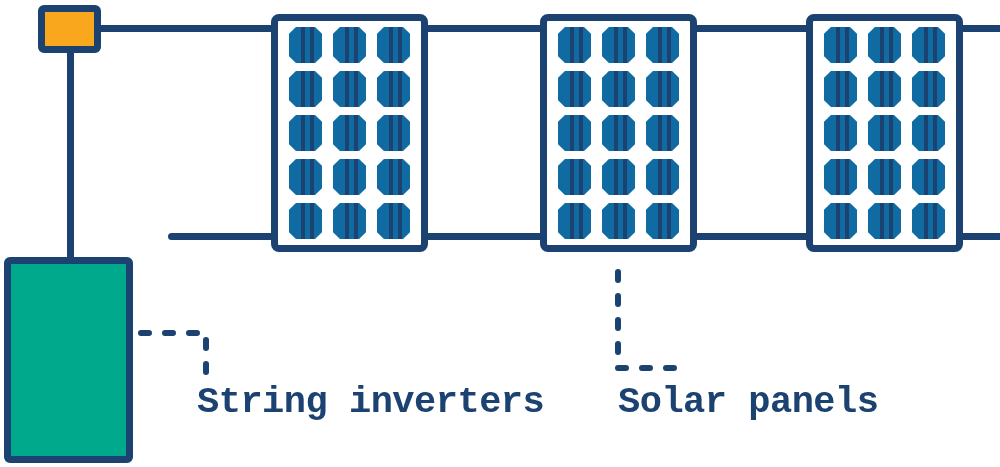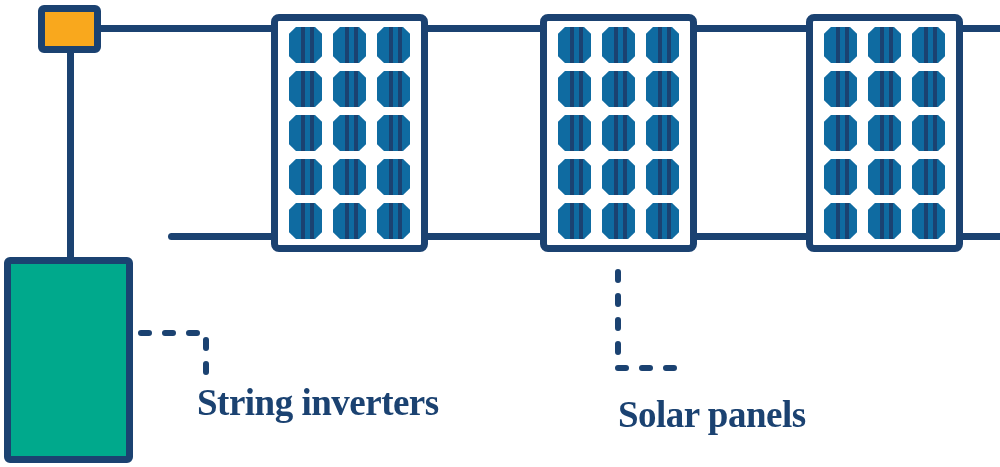--- a/index.html
+++ b/index.html
@@ -1,21 +1,21 @@
 <!DOCTYPE html>
 <html style="--navy: #1B4271; --cell-blue: #0F6BA1; --inverter-green: #00A98C; --junction-yellow: #F9A81D; --canvas-bg: #FFFFFF;"><head>
 <meta charset="utf-8">
 <style>
   html,body{margin:0;padding:0;background:#fff;}
   .canvas{
     position:relative;
     width:1000px;height:467px;
     background:var(--canvas-bg,#fff);
     overflow:hidden;
-    font-family:Liberation Serif, serif;
+    font-family:Liberation Mono, monospace;
   }
   
   .wire{position:absolute;background:var(--navy);z-index:1;}
   .top-wire{left:98px;top:25px;width:902px;height:7px;}
   .bottom-wire{left:168px;top:233px;width:832px;height:7px;border-radius:4px 0 0 4px;}
   .drop-wire{left:67px;top:50px;width:7px;height:207px;}
   
   .junction{
     position:absolute;left:38px;top:5px;width:63px;height:48px;
     box-sizing:border-box;border:7px solid var(--navy);border-radius:6px;
@@ -62,21 +62,21 @@
     stroke-dasharray:8 16;
   }
   
   .label{
     position:absolute;z-index:4;
     color:var(--navy);
     font-size:37px;font-weight:700;letter-spacing:-0.5px;line-height:1;
     white-space:nowrap;
   }
   .label.inverters{left:197px;top:384px;}
-  .label.panels{left:618px;top:384px;margin-top:12px;}
+  .label.panels{left:618px;top:384px;}
 </style>
 </head>
 <body>
 
 <div class="canvas">
 
   <div class="wire top-wire"></div>
   <div class="wire bottom-wire"></div>
   <div class="wire drop-wire"></div>
 

